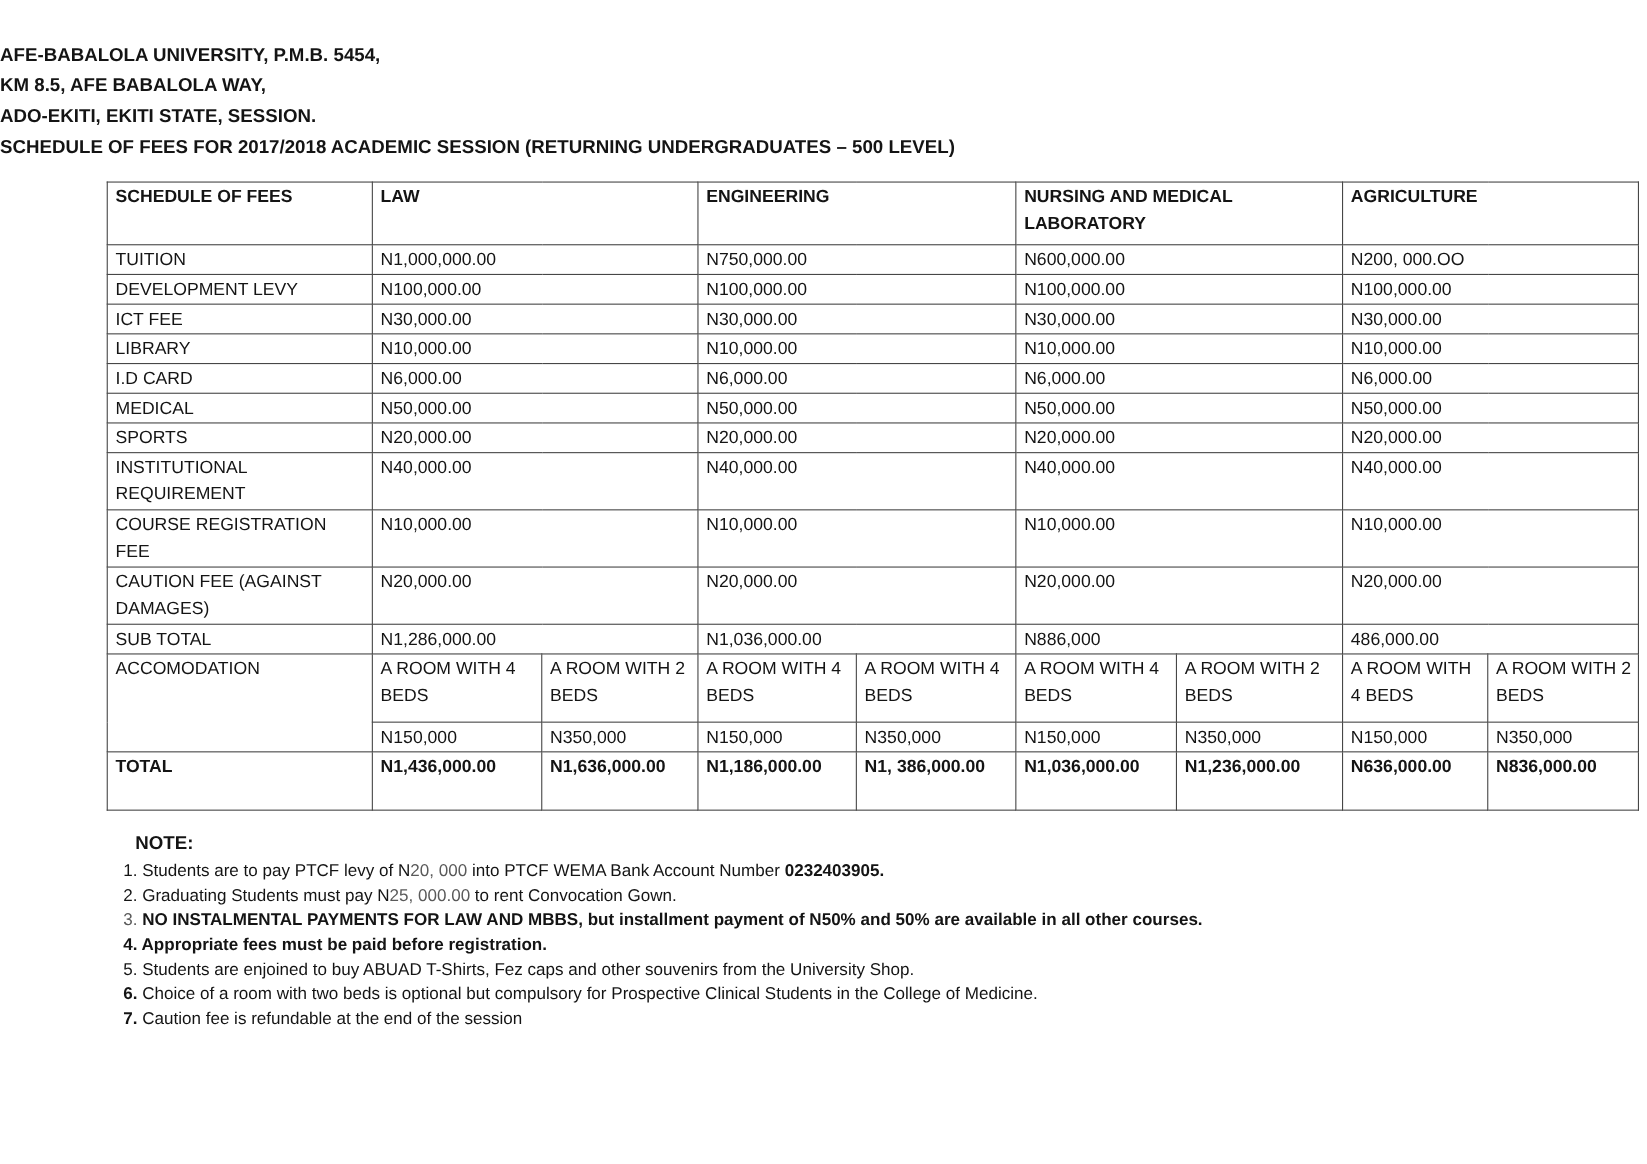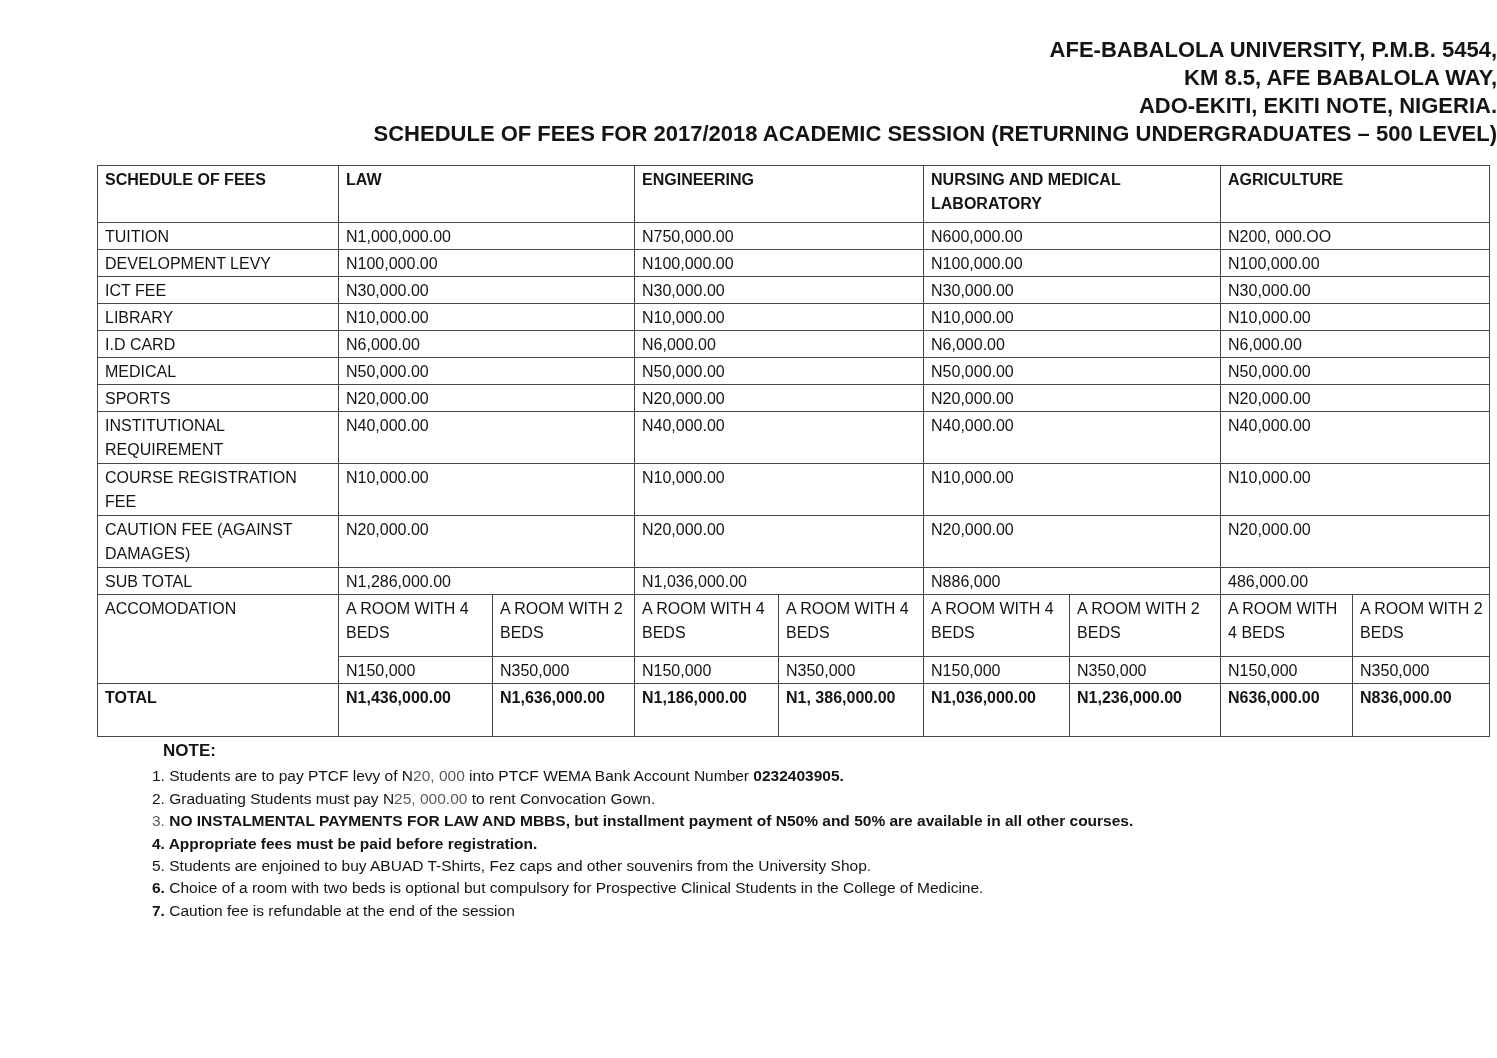--- a/index.html
+++ b/index.html
@@ -17,23 +17,23 @@
     height:1058px;
     position:relative;
     overflow:hidden;
   }
   .page{position:absolute;inset:0;background:var(--bg);}
 
   
   .doc-header{
     position:absolute;
     top:36px; left:0; right:0;
-    text-align:right;
+    text-align:left;
     font-weight:700;
-    font-size:22px;
+    font-size:17px;
     line-height:28px;
   }
 
   
   .fees-table{
     position:absolute;
     top:165px; left:97px;
     width:1392px;
     border-collapse:collapse;
     table-layout:fixed;
@@ -55,44 +55,43 @@
   .tr-s  td{height:16px;}
   .tr-d  td{height:52px;}
   .tr-st td{height:26px;}
   .tr-a  td{height:62px;}
   .tr-p  td{height:25px;}
   .tr-t  td{height:53px;font-weight:700;}
 
   
   .notes{
     position:absolute;
-    top:740px; left:112px; right:40px;
+    top:756px; left:112px; right:40px;
     font-size:15.5px;
     line-height:22.4px;
-    margin-left:40px;
   }
   .note-title{
     font-weight:700;
     font-size:17px;
     margin-left:11px;
     margin-bottom:3px;
   }
   .note-line{white-space:normal;}
   .seg-bold{font-weight:700;}
   .seg-light{color:var(--light);}
 </style>
 </head>
 <body>
 
 <div class="page">
 
   <div class="doc-header">
     <div>AFE-BABALOLA UNIVERSITY, P.M.B. 5454,</div>
     <div>KM 8.5, AFE BABALOLA WAY,</div>
-    <div>ADO-EKITI, EKITI NOTE, NIGERIA.</div>
+    <div>ADO-EKITI, EKITI STATE, SESSION.</div>
     <div>SCHEDULE OF FEES FOR 2017/2018 ACADEMIC SESSION (RETURNING UNDERGRADUATES – 500 LEVEL)</div>
   </div>
 
   <table class="fees-table">
     <colgroup>
       <col style="width:241px">
         <col style="width:154px">
         <col style="width:142px">
       <col style="width:144px">
         <col style="width:145px">

